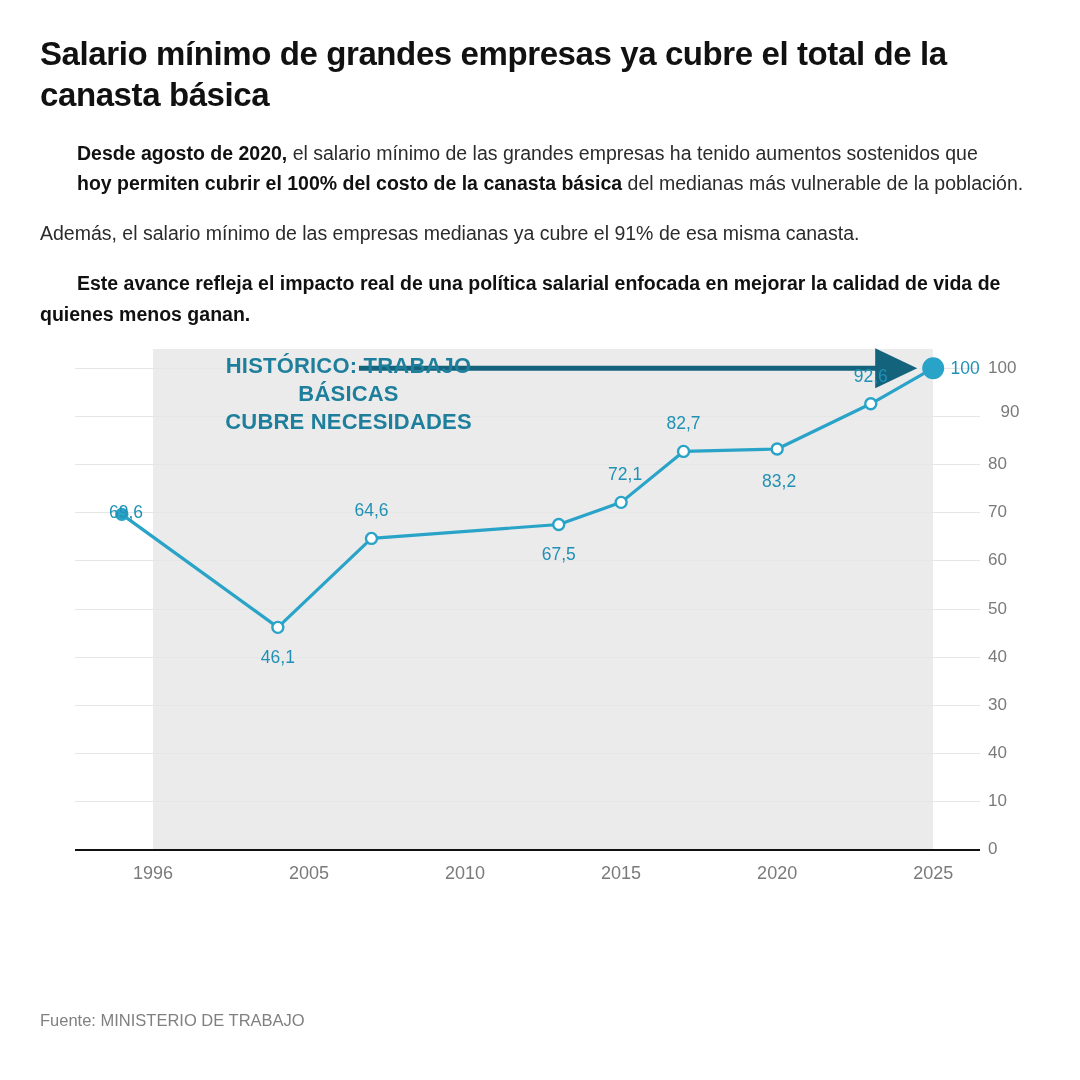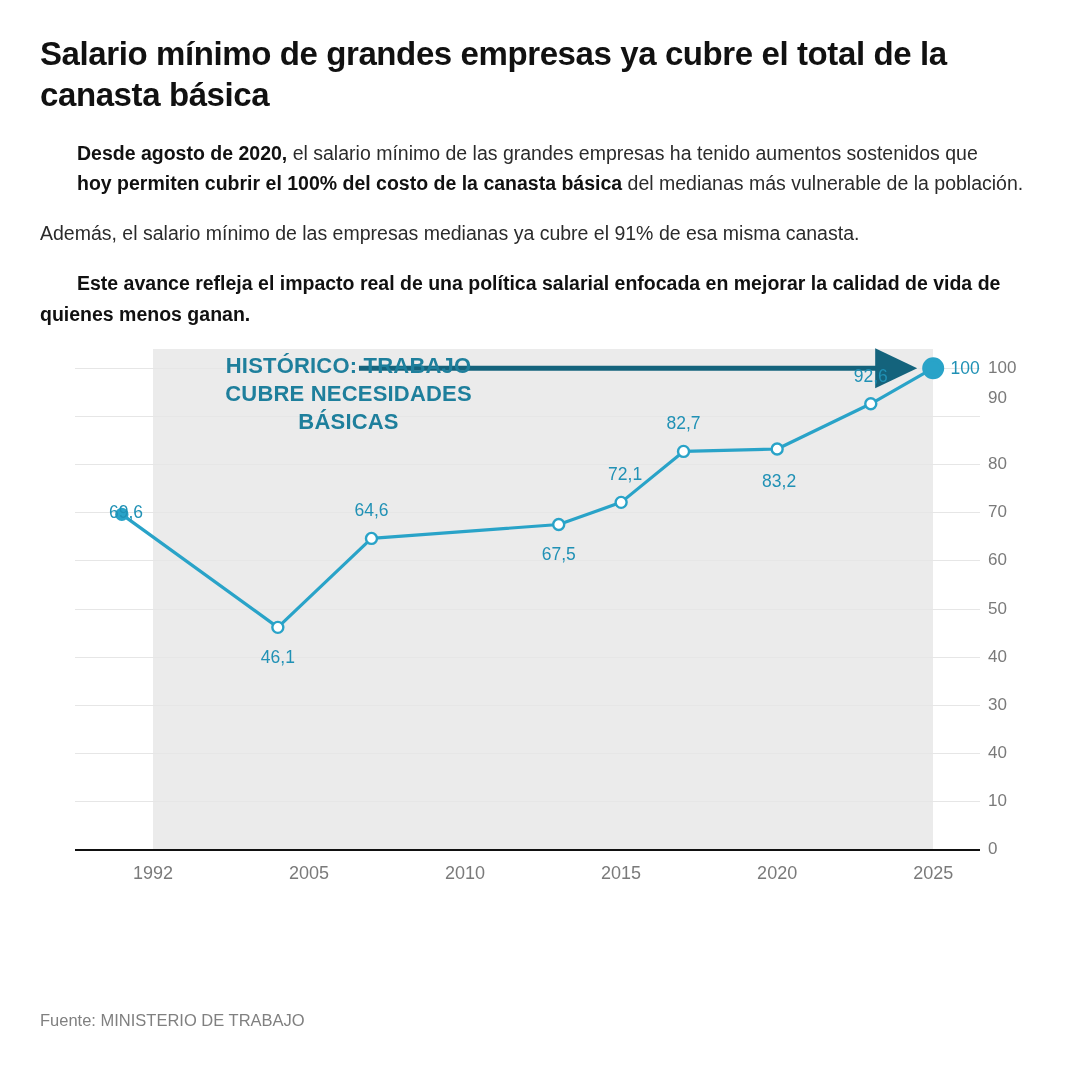--- a/index.html
+++ b/index.html
@@ -141,25 +141,25 @@
         <div class="ytick" style="top: 307.692px;">40</div>
         <div class="gridline" style="top: 259.615px;"></div>
         <div class="ytick" style="top: 259.615px;">50</div>
         <div class="gridline" style="top: 211.538px;"></div>
         <div class="ytick" style="top: 211.538px;">60</div>
         <div class="gridline" style="top: 163.462px;"></div>
         <div class="ytick" style="top: 163.462px;">70</div>
         <div class="gridline" style="top: 115.385px;"></div>
         <div class="ytick" style="top: 115.385px;">80</div>
         <div class="gridline" style="top: 67.3077px;"></div>
-        <div class="ytick" style="top: 49px;">90</div>
+        <div class="ytick" style="top: 63px; text-align: center;">90</div>
         <div class="gridline" style="top: 19.2308px;"></div>
         <div class="ytick" style="top: 19.2308px;">100</div>
         <div class="axis-x" style="top: 500px;"></div>
-        <div class="xtick" style="left: 78.0172px; top: 514px;">1992</div>
+        <div class="xtick" style="left: 78.0172px; top: 514px;">1996</div>
         <div class="xtick" style="left: 234.052px; top: 514px;">2005</div>
         <div class="xtick" style="left: 390.086px; top: 514px;">2010</div>
         <div class="xtick" style="left: 546.121px; top: 514px;">2015</div>
         <div class="xtick" style="left: 702.155px; top: 514px;">2020</div>
         <div class="xtick" style="left: 858.19px; top: 514px;">2025</div>
         <svg class="line-svg" width="905" height="500">
           <polyline points="46.810344827586206,165.38461538461542 202.8448275862069,278.3653846153846 296.4655172413793,189.42307692307696 483.7068965517241,175.48076923076923 546.1206896551724,153.36538461538464 608.5344827586207,102.40384615384613 702.1551724137931,100 795.7758620689655,54.80769230769232 858.1896551724138,19.230769230769226" fill="none" stroke="#29a3c8" stroke-width="3.2" stroke-linejoin="round"></polyline>
           <circle cx="46.810344827586206" cy="165.38461538461542" r="5.5" fill="#29a3c8" stroke="#29a3c8" stroke-width="2.4"></circle>
           <circle cx="202.8448275862069" cy="278.3653846153846" r="5.5" fill="#ffffff" stroke="#29a3c8" stroke-width="2.4"></circle>
           <circle cx="296.4655172413793" cy="189.42307692307696" r="5.5" fill="#ffffff" stroke="#29a3c8" stroke-width="2.4"></circle>
@@ -176,20 +176,20 @@
         <div class="dot-label" style="left: 202.845px; top: 308.365px;">46,1</div>
         <div class="dot-label" style="left: 296.466px; top: 161.423px;">64,6</div>
         <div class="dot-label" style="left: 483.707px; top: 205.481px;">67,5</div>
         <div class="dot-label" style="left: 550.121px; top: 125.365px;">72,1</div>
         <div class="dot-label" style="left: 608.534px; top: 74.4038px;">82,7</div>
         <div class="dot-label" style="left: 704.155px; top: 132px;">83,2</div>
         <div class="dot-label" style="left: 795.776px; top: 26.8077px;">92,6</div>
         <div class="dot-label" style="left: 890.19px; top: 19.2308px;">100</div>
         <div class="annot" style="left: 123.552px; top: 3.23077px; width: 300px;">
           <div>HISTÓRICO: TRABAJO</div>
+          <div>BÁSICAS</div>
           <div>CUBRE NECESIDADES</div>
-          <div>BÁSICAS</div>
         </div>
       </div>
   </div>
 
   <div class="source">Fuente: MINISTERIO DE TRABAJO</div>
 </div>
 
 </body></html>

